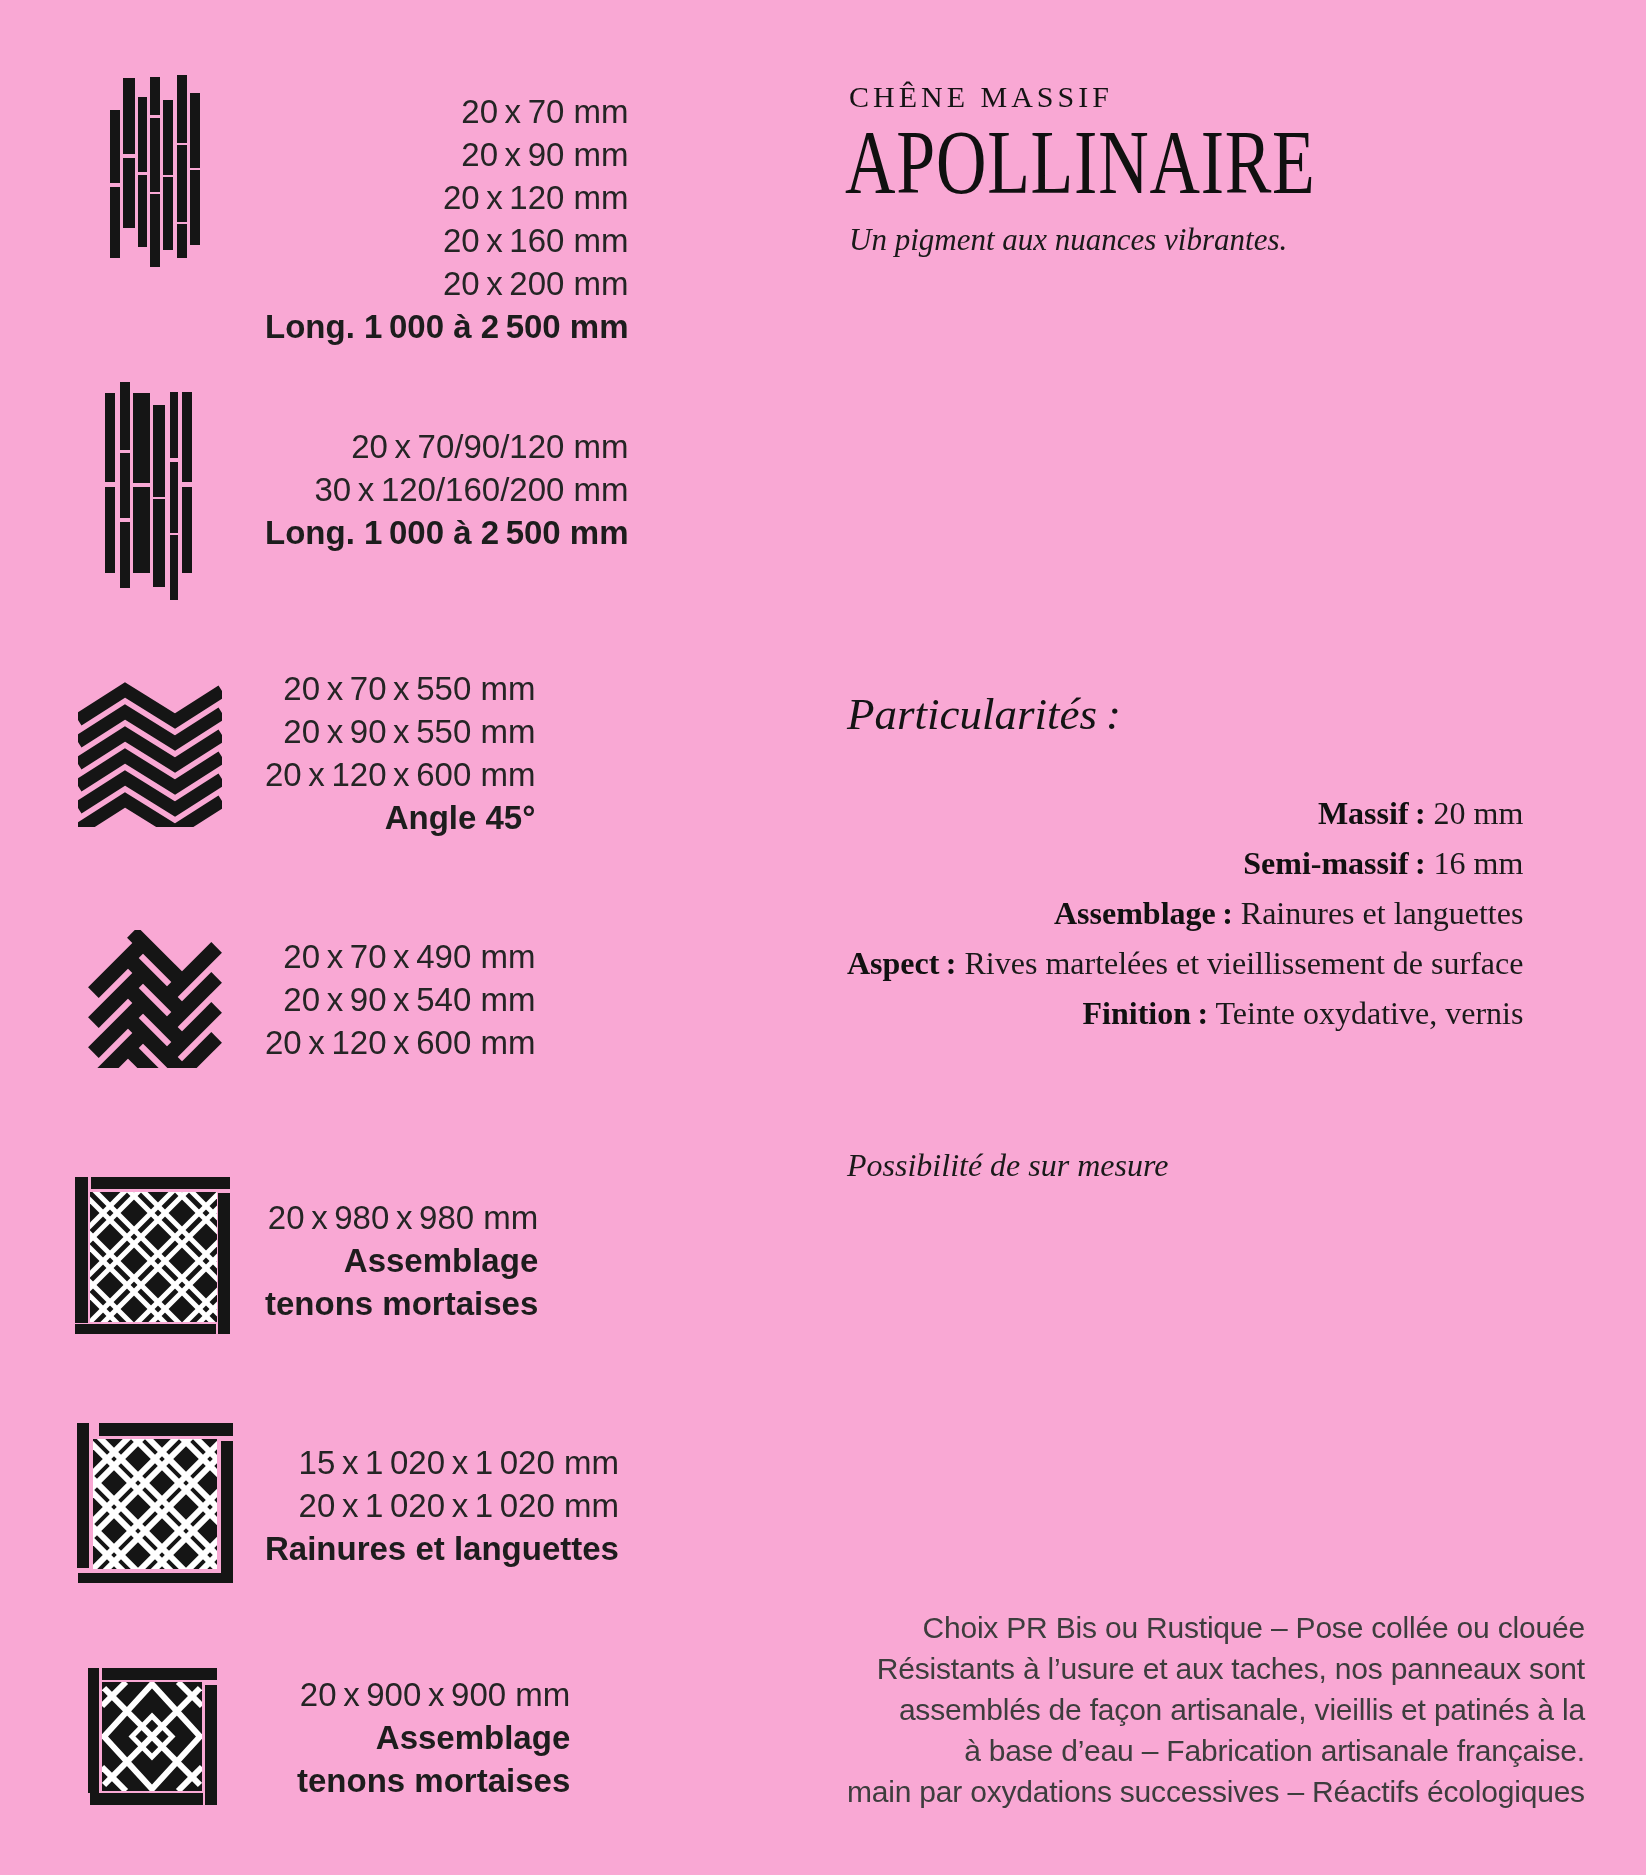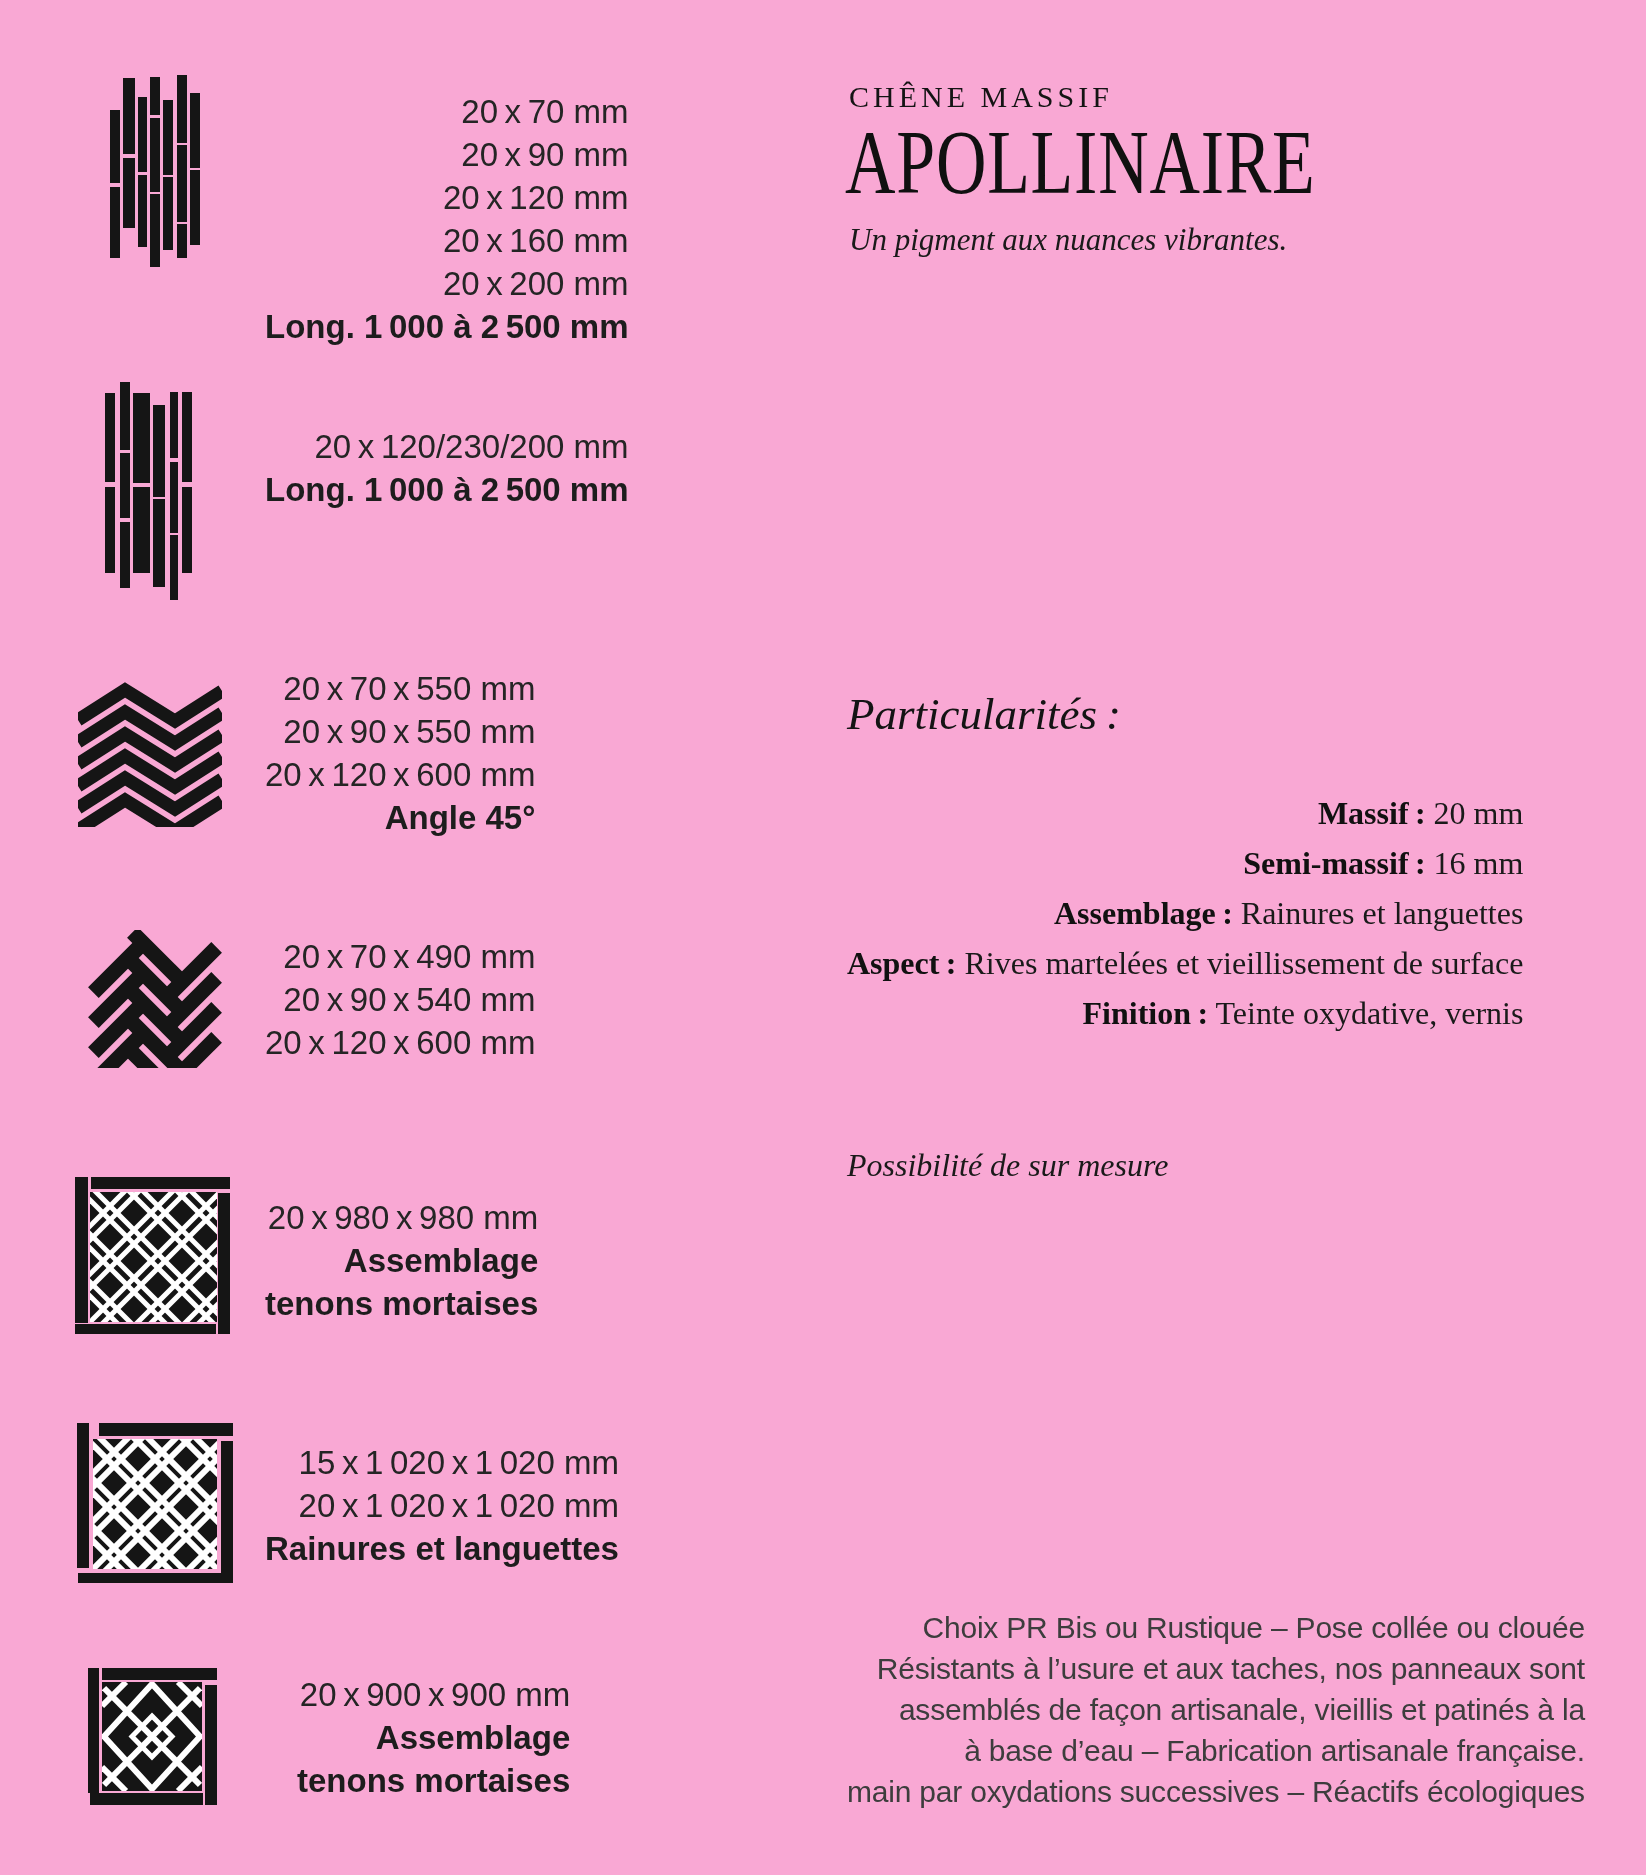--- a/index.html
+++ b/index.html
@@ -73,21 +73,22 @@
           <rect x="48" y="117" width="12" height="88"></rect>
         <rect x="65" y="10" width="8" height="66"></rect>
           <rect x="65" y="80" width="8" height="71"></rect>
           <rect x="65" y="153" width="8" height="65"></rect>
         <rect x="77" y="10" width="10" height="90"></rect>
           <rect x="77" y="105" width="10" height="86"></rect>
       </g>
     </svg>
   </div>
   <div class="abs fmt-text" style="left:265px;top:425px;">
-    <div>20 x 120/230/200 mm</div>
+    <div>20 x 70/90/120 mm</div>
+    <div>30 x 120/160/200 mm</div>
     <div class="note">Long. 1 000 à 2 500 mm</div>
   </div>
 
   <div class="abs" style="left:78px;top:682px;">
     <svg class="icon-svg" width="144" height="145" viewBox="0 0 144 145">
       <g stroke="#151515" stroke-width="13" fill="none">
         <polyline points="0,38 47,8 97,39 144,9"></polyline>
         <polyline points="0,60 47,30 97,61 144,31"></polyline>
         <polyline points="0,82 47,52 97,83 144,53"></polyline>
         <polyline points="0,104 47,74 97,105 144,75"></polyline>

